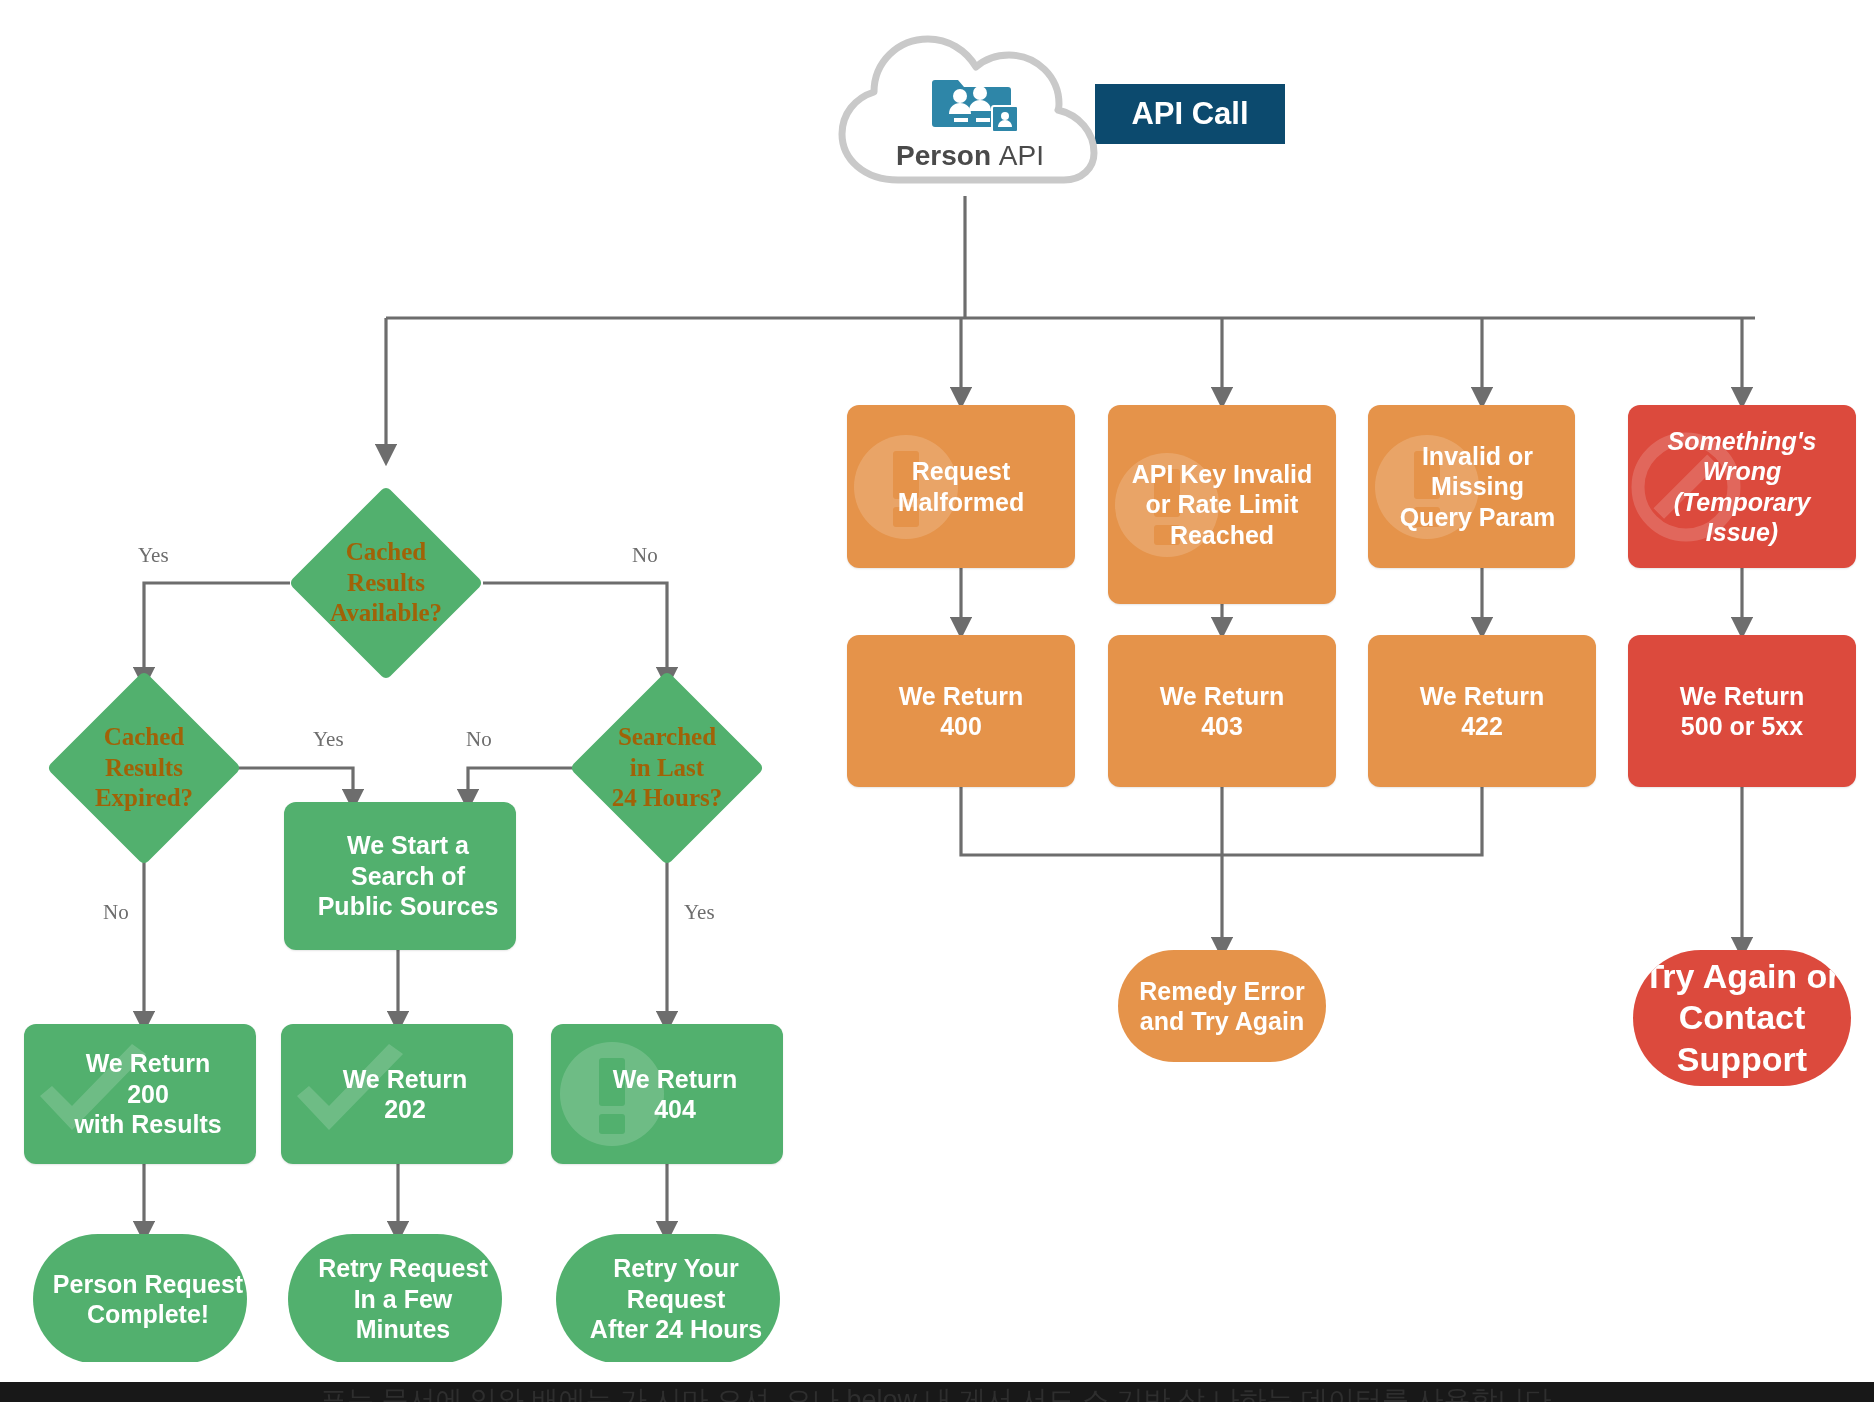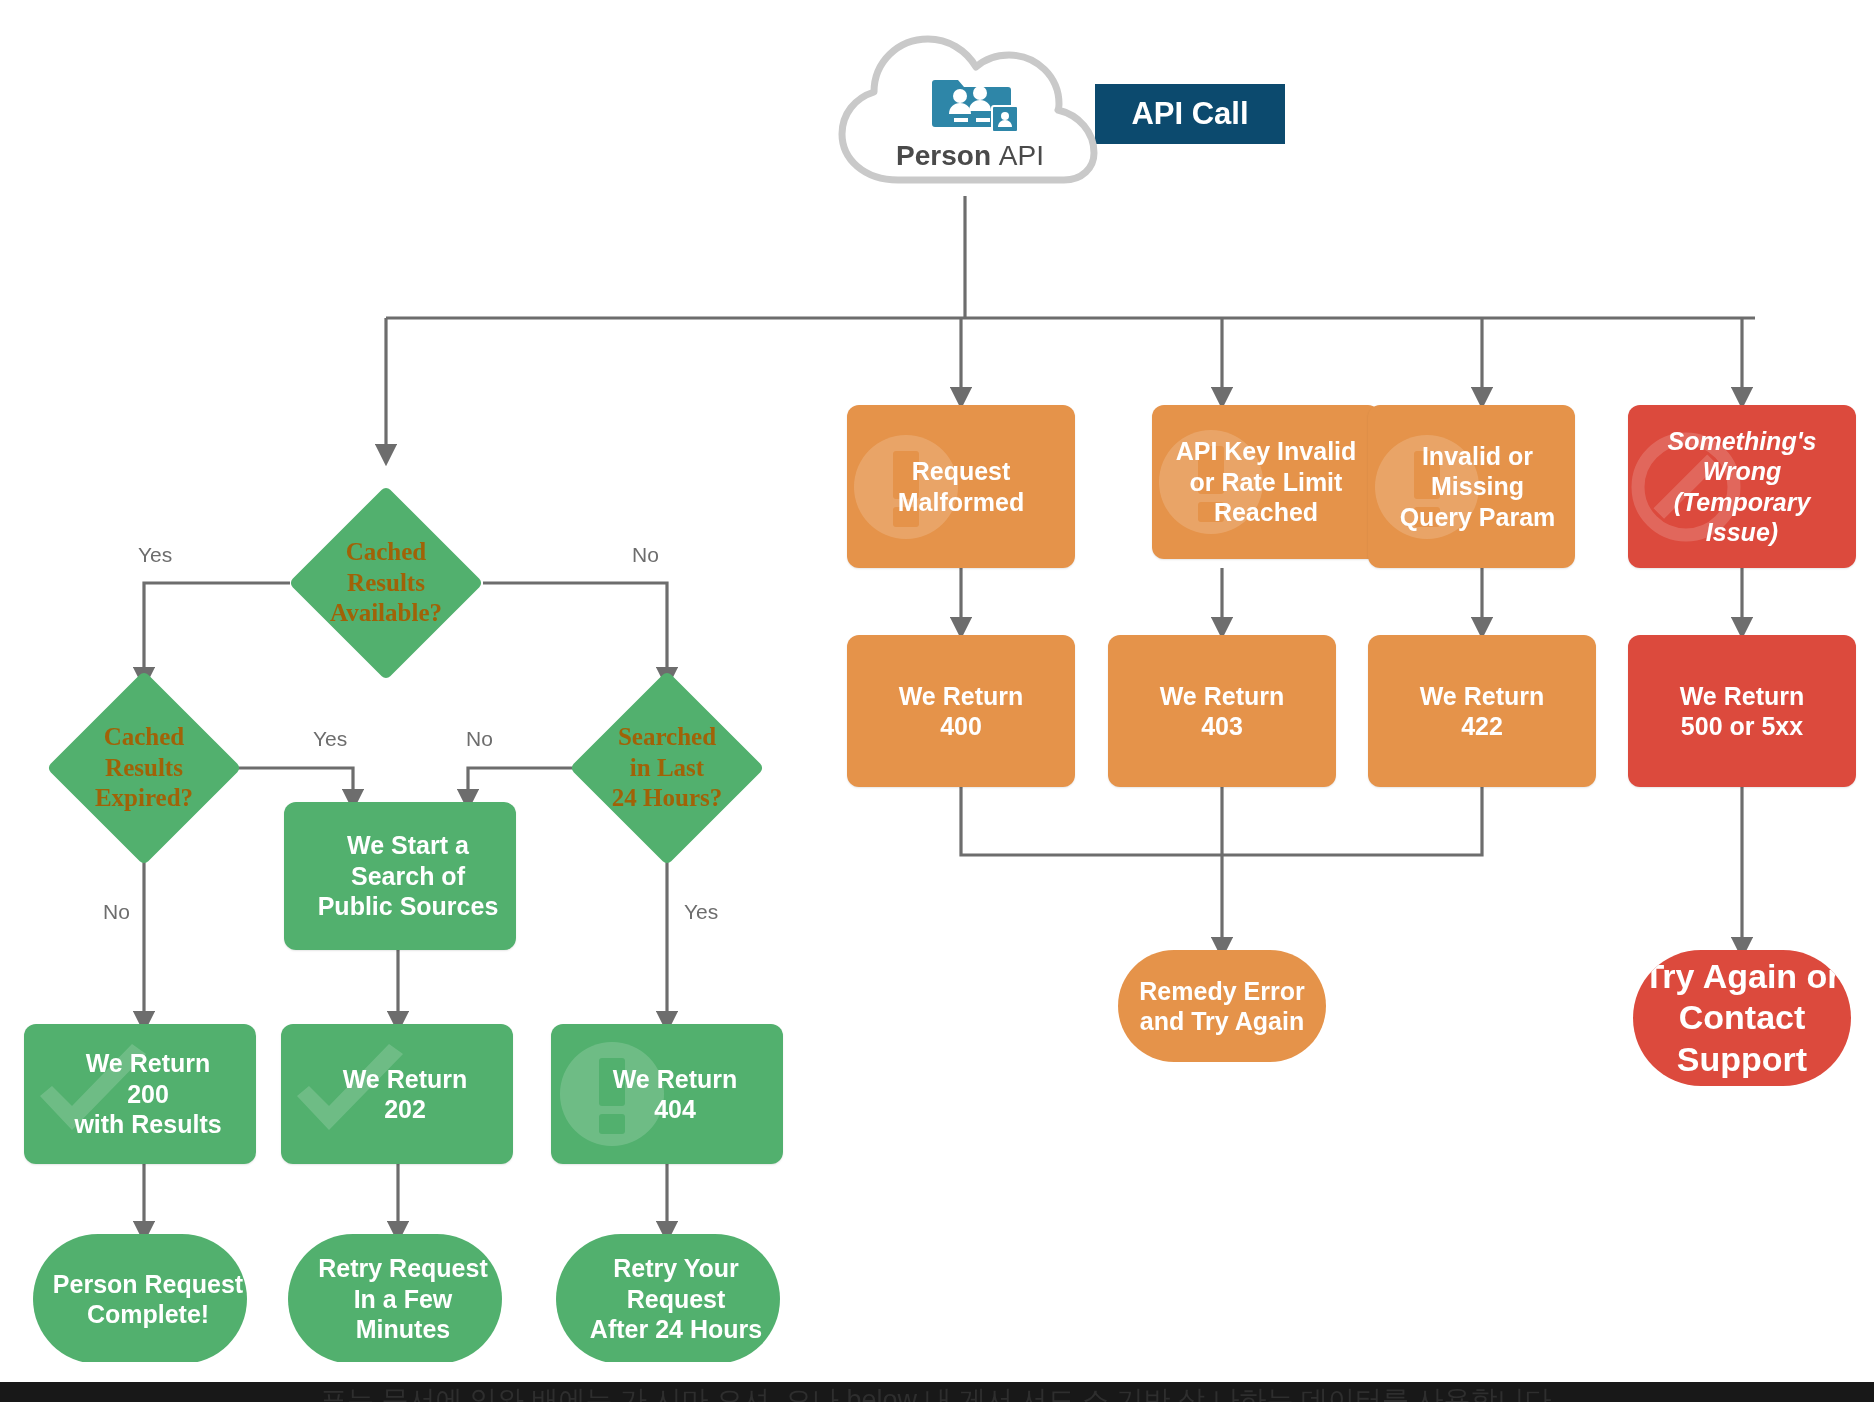--- a/index.html
+++ b/index.html
@@ -64,20 +64,21 @@
     font-family: Liberation Serif, serif;
   }
 
   .edge-label {
     position: absolute;
     color: #6d6d6d;
     font-size: 21px;
     font-weight: normal;
     z-index: 4;
     white-space: nowrap;
+    font-family: Liberation Serif, serif;
   }
 
   
   #cloud-wrap { position: absolute; left: 820px; top: 22px; width: 300px; height: 180px; z-index: 3; }
   #api-call-badge {
     position: absolute;
     left: 1095px; top: 84px;
     width: 190px; height: 60px;
     background: #0c4a6e;
     display: flex; align-items: center; justify-content: center;
@@ -280,21 +281,21 @@
   <div class="node box orange" style="left:847px; top:405px; width:228px; height:163px; font-size:25px;">
     <svg class="wm" width="110" height="112" viewBox="0 0 110 112">
       <circle cx="55" cy="56" r="52" fill="#ffffff"></circle>
       <rect x="42" y="20" width="26" height="48" rx="3" fill="#e5934a"></rect>
       <rect x="42" y="76" width="26" height="20" rx="3" fill="#e5934a"></rect>
     </svg>
     <span class="label">Request
 Malformed</span>
   </div>
 
-  <div class="node box orange" style="left:1108px; top:405px; width:228px; height:154px; font-size:25px;margin-left:44px;">
+  <div class="node box orange" style="left:1108px; top:405px; width:228px; height:199px; font-size:25px;">
     <svg class="wm" width="110" height="112" viewBox="0 0 110 112">
       <circle cx="55" cy="56" r="52" fill="#ffffff"></circle>
       <rect x="42" y="20" width="26" height="48" rx="3" fill="#e5934a"></rect>
       <rect x="42" y="76" width="26" height="20" rx="3" fill="#e5934a"></rect>
     </svg>
     <span class="label">API Key Invalid
 or Rate Limit
 Reached</span>
   </div>
 

